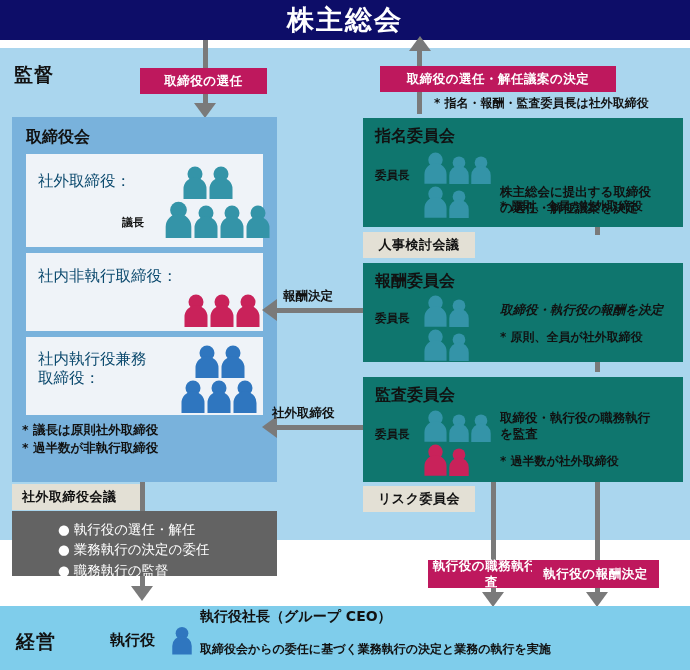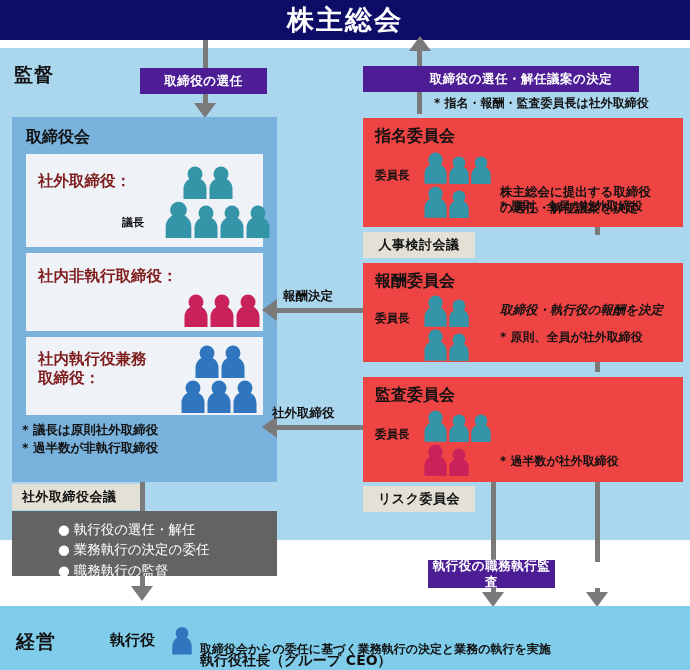--- a/index.html
+++ b/index.html
@@ -29,21 +29,21 @@
   .band-manage{
     left:0;top:606px;width:690px;height:64px;
     background:#7fcdeb;
   }
   .band-label{
     font-size:19px;font-weight:bold;color:#111;letter-spacing:1px;
   }
 
   
   .gbox{
-    background:#4c1d95;color:#fff;
+    background:#be185d;color:#fff;
     display:flex;align-items:center;justify-content:center;
     font-size:12.5px;font-weight:bold;letter-spacing:.5px;
     text-align:center;line-height:1.25;
   }
   .gbox-list{
     background:#636363;color:#fff;
     font-size:13.5px;line-height:1.5;
     padding:8px 10px 8px 46px;
     box-sizing:border-box;
   }
@@ -86,34 +86,34 @@
     position:absolute;left:14px;top:10px;
     font-size:16px;font-weight:bold;color:#111;
   }
   .dir-card{
     position:absolute;left:14px;width:237px;
     background:#eff3f8;
     box-sizing:border-box;
   }
   .dir-card-label{
     position:absolute;
-    font-size:15.5px;font-weight:bold;color:#7f1d1d;line-height:1.2;
+    font-size:15.5px;font-weight:normal;color:#0c4a6e;line-height:1.2;
   }
   .sub-label{
     position:absolute;font-size:11px;font-weight:bold;color:#111;
   }
   .board-notes{
     position:absolute;left:10px;
     font-size:12.5px;font-weight:bold;color:#111;line-height:1.45;
   }
 
   
   .cmt-card{
     position:absolute;left:363px;width:320px;
-    background:#ef4444;
+    background:#0f766e;
     box-sizing:border-box;
   }
   .cmt-title{
     position:absolute;left:12px;top:8px;
     font-size:16px;font-weight:bold;color:#111;
   }
   .cmt-chair{
     position:absolute;font-size:11.5px;font-weight:bold;color:#111;
   }
   .cmt-desc{
@@ -161,21 +161,21 @@
 
   <div class="abs vline" style="left:203px;top:40px;height:30px;"></div>
   <div class="abs gbox" style="left:140px;top:68px;width:127px;height:26px;">
     <span>取締役の選任</span>
   </div>
   <div class="abs vline" style="left:203px;top:94px;height:12px;"></div>
   <div class="abs arrow-down" style="left:194px;top:103px;"></div>
 
   <div class="abs arrow-up" style="left:409px;top:36px;"></div>
   <div class="abs vline" style="left:417px;top:50px;height:18px;"></div>
-  <div class="abs gbox" style="left:363px;top:66px;width:236px;height:26px;padding-left:40px;">
+  <div class="abs gbox" style="left:380px;top:66px;width:236px;height:26px;">
     <span>取締役の選任・解任議案の決定</span>
   </div>
   <div class="abs vline" style="left:417px;top:92px;height:22px;"></div>
   <div class="abs note" style="left:414px;top:95px;margin-left:20px;">* 指名・報酬・監査委員長は社外取締役</div>
 
   <div class="abs board-panel">
     <div class="board-title">取締役会</div>
 
     <div class="dir-card" style="top:37px;height:93px;"></div>
     <div class="dir-card-label" style="left:26px;top:55px;">社外取締役：</div>
@@ -365,20 +365,22 @@
         <svg class="person" width="25" height="33" viewBox="0 0 26 34">
             <circle cx="13" cy="9" r="7.5" fill="#c9225a"></circle>
             <path d="M1.5 34 V24 a11.5 11.5 0 0 1 23 0 V34 Z" fill="#c9225a"></path>
           </svg>
         <svg class="person" width="22" height="29" viewBox="0 0 26 34">
             <circle cx="13" cy="9" r="7.5" fill="#c9225a"></circle>
             <path d="M1.5 34 V24 a11.5 11.5 0 0 1 23 0 V34 Z" fill="#c9225a"></path>
           </svg>
       </div>
     </div>
+    <div class="cmt-desc" style="left:137px;top:33px;white-space:pre-line;">取締役・執行役の職務執行
+を監査</div>
     <div class="cmt-note" style="left:137px;top:76px;">* 過半数が社外取締役</div>
   </div>
   <div class="abs tab-beige" style="left:363px;top:486px;width:112px;height:26px;">
     <span>リスク委員会</span>
   </div>
 
   <div class="abs tab-beige" style="left:12px;top:484px;width:128px;height:26px;justify-content:flex-start;padding-left:10px;box-sizing:border-box;">
     <span>社外取締役会議</span>
   </div>
 
@@ -394,26 +396,29 @@
   <div class="abs arrow-down" style="left:131px;top:586px;"></div>
 
   <div class="abs vline" style="left:491px;top:482px;height:80px;"></div>
   <div class="abs gbox" style="left:428px;top:560px;width:127px;height:28px;">
     <span>執行役の職務執行監査</span>
   </div>
   <div class="abs vline" style="left:491px;top:588px;height:8px;"></div>
   <div class="abs arrow-down" style="left:482px;top:592px;"></div>
 
   <div class="abs vline" style="left:595px;top:482px;height:80px;"></div>
+  <div class="abs gbox" style="left:532px;top:560px;width:127px;height:28px;">
+    <span>執行役の報酬決定</span>
+  </div>
   <div class="abs vline" style="left:595px;top:588px;height:8px;"></div>
   <div class="abs arrow-down" style="left:586px;top:592px;"></div>
 
   <div class="abs band-manage"></div>
   <div class="abs band-label" style="left:16px;top:629px;">経営</div>
   <div class="abs" style="left:110px;top:631px;font-size:15px;font-weight:bold;color:#111;">執行役</div>
   <svg class="abs" style="left:171px;top:625px;" width="22" height="30" viewBox="0 0 26 34">
       <circle cx="13" cy="9" r="7.5" fill="#2f76bf"></circle>
       <path d="M1.5 34 V24 a11.5 11.5 0 0 1 23 0 V34 Z" fill="#2f76bf"></path>
     </svg>
-  <div class="abs exec-title" style="left:200px;top:652px;">執行役社長（グループ CEO）</div>
+  <div class="abs exec-title" style="left:200px;top:608px;">執行役社長（グループ CEO）</div>
   <div class="abs exec-sub" style="left:200px;top:641px;">取締役会からの委任に基づく業務執行の決定と業務の執行を実施</div>
 
 </div>
 
 </body></html>

